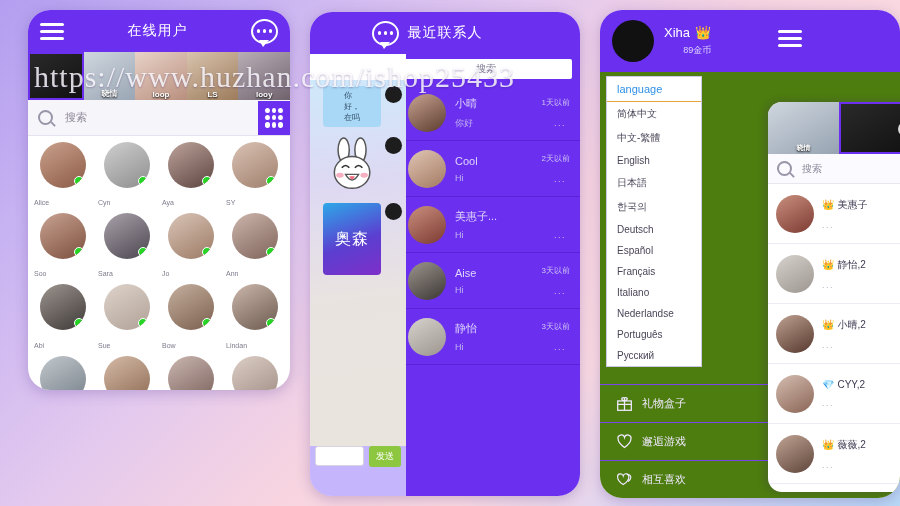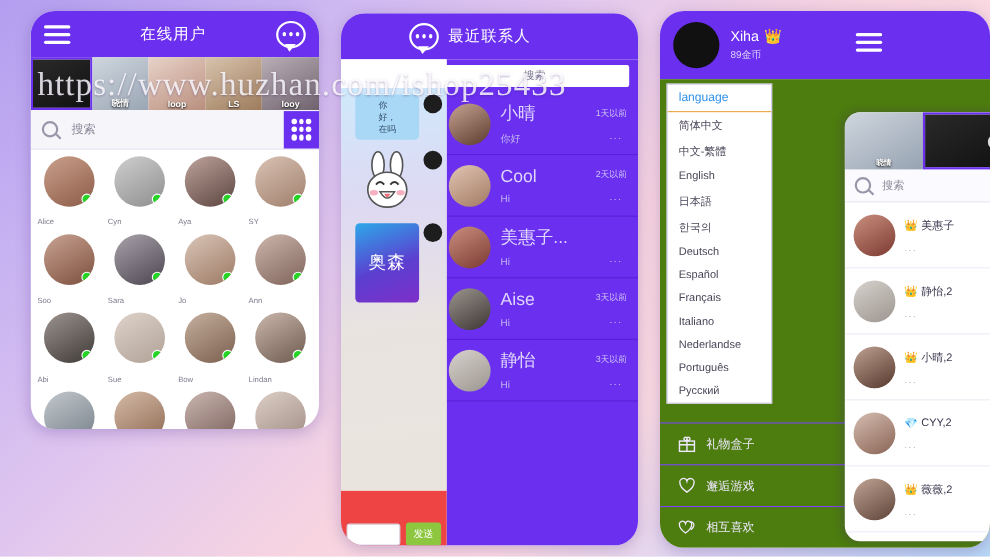--- a/index.html
+++ b/index.html
@@ -59,50 +59,50 @@
   
   #phone2 .topbar .bubble-icon { position:absolute; left:62px; }
   .p2body { position:relative; height:442px; background:#6b2ff0; }
   .clist { position:absolute; left:90px; right:0; top:0; bottom:0; }
   .csearch { height:20px; background:#fff; margin:5px 8px 6px 0; border-radius:2px;
              display:flex; align-items:center; justify-content:center; font-size:10px; color:#7a7590; }
   .crow { height:56px; border-bottom:1px solid #5a21d6; display:flex; align-items:center;
           padding:0 8px; position:relative; }
   .crow .av { width:38px; height:38px; border-radius:50%; overflow:hidden; flex:none; }
   .crow .mid { margin-left:9px; flex:1; }
-  .crow .cn { font-size:16px; color:#ded6fb; }
+  .crow .cn { font-size:11px; color:#ded6fb; }
   .crow .cm { font-size:9px; color:#c2b6ef; margin-top:6px; }
   .crow .rt { font-size:8px; color:#cfc4f3; position:absolute; right:10px; top:12px; }
   .crow .dots { position:absolute; right:14px; bottom:12px; font-size:9px; color:#cfc4f3; letter-spacing:1.5px; }
 
   
   .chatwin { position:absolute; left:0; top:0; width:96px; bottom:0; background:#fff; z-index:5;
              display:flex; flex-direction:column; }
   .chat-head { height:26px; background:#fff; }
   .chat-body { flex:1; background:linear-gradient(175deg,#cfe9fb 0%,#ded9f3 28%,#e9e3e0 60%,#e9e5dd 100%);
                padding:6px 4px; position:relative; overflow:hidden; }
   .msg { display:flex; justify-content:flex-end; align-items:flex-start; margin-bottom:10px; }
   .mbub { background:#a8d8f5; color:#34506b; font-size:8px; padding:4px 21px; border-radius:4px; max-width:58px; }
   .mav { width:17px; height:17px; border-radius:50%; margin-left:4px; overflow:hidden; flex:none;
          background:#1d1d1d; }
   .sticker { width:56px; height:56px; }
   .imgmsg { width:58px; height:72px; border-radius:4px;
             background:linear-gradient(160deg,#2da8e8 0%,#5b3fd0 55%,#7e2fc9 100%);
             display:flex; align-items:center; justify-content:center;
             color:#fff; font-size:16px; font-weight:normal; letter-spacing:1px; }
-  .chat-foot { height:50px; background:#ef4444; display:flex; align-items:flex-end; gap:5px; padding:0 5px; }
+  .chat-foot { height:50px; background:#c4b5fd; display:flex; align-items:flex-start; gap:5px; padding:0 5px; }
   .chat-foot .inp { flex:1; height:20px; border:1px solid #d8d4e2; border-radius:3px; background:#fff; }
   .sendbtn { background:#8dc63f; color:#fff; font-size:9px; padding:4px 7px; border-radius:3px; border:none; }
 
   
   .p3head { background:#6b2ff0; height:62px; display:flex; align-items:center; padding:0 12px; position:relative; }
   .p3av { width:42px; height:42px; border-radius:50%; overflow:hidden; background:#111; flex:none; }
   .p3meta { margin-left:10px; }
   .p3name { font-size:13px; color:#fff; display:flex; align-items:center; gap:5px; }
-  .p3coin { font-size:9px; color:#ddd3fa; margin-top:4px; }
+  .p3coin { font-size:9px; color:#ddd3fa; margin-top:4px;text-align:right; }
   #phone3 .hamburger { position:absolute; left:178px; top:20px; }
   .p3body { height:426px; background:#4d7c0f; position:relative; }
 
   .langmenu { position:absolute; left:6px; top:4px; width:96px; background:#fff;
               border:1px solid #cfc7e6; z-index:6; }
   .langmenu .hdr { font-size:11px; color:#2f90e8; padding:6px 10px; border-bottom:1px solid #e8a53a; }
   .langmenu .li { font-size:10px; color:#4a4558; padding:5px 10px; }
 
   .menubtns { position:absolute; left:0; right:0; bottom:0; }
   .mbtn { display:flex; align-items:center; gap:9px; padding:10px 16px;

